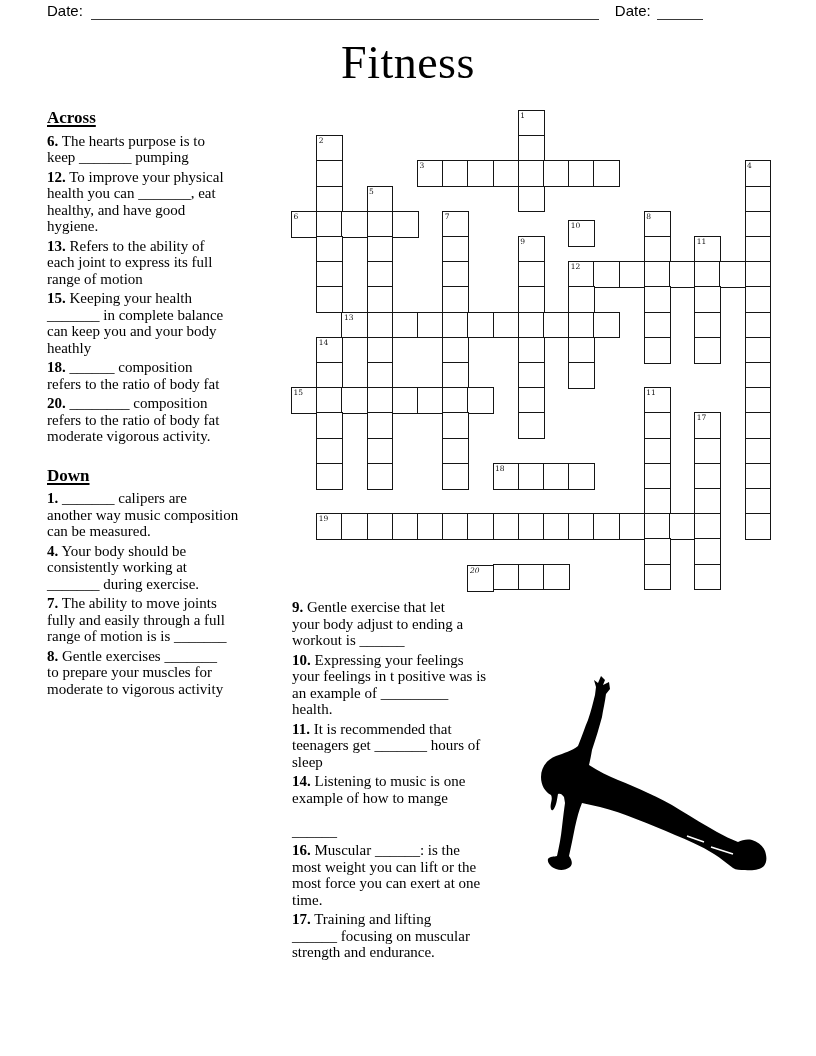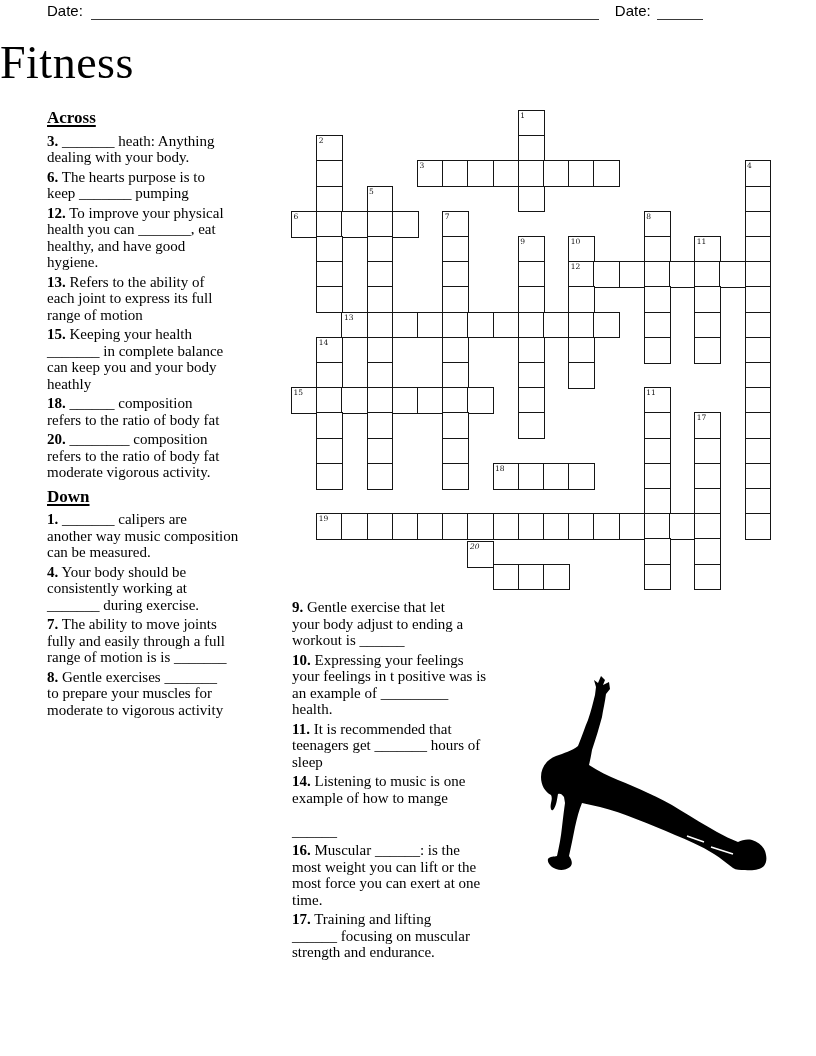--- a/index.html
+++ b/index.html
@@ -6,29 +6,29 @@
   .page{position:relative;width:816px;height:1056px;background:#fff;overflow:hidden;
         font-family:"Liberation Serif",serif;color:#000;}
   
   .hdr{position:absolute;left:47px;top:0;width:672px;height:20px;display:flex;align-items:flex-end;
        font-family:"Liberation Sans",sans-serif;font-size:15px;line-height:19px;}
   .hlabel{flex:0 0 auto;}
   .hline{display:inline-block;height:17px;border-bottom:1.5px solid #3a3a3a;}
   .hline.name{width:508px;margin-left:8px;margin-right:16px;}
   .hline.date{width:46px;margin-left:6px;}
   
-  .title{position:absolute;left:0;top:36px;width:816px;margin:0;text-align:left;
+  .title{position:absolute;left:0;top:36px;width:816px;margin:0;text-align:center;
          font-size:46px;font-weight:normal;letter-spacing:0.5px;}
   
   .col{position:absolute;font-size:15px;line-height:16.5px;}
   .col.left{left:47px;top:110px;width:250px;}
   .col.mid{left:292px;top:599px;width:258px;}
   .sect{font-size:17px;font-weight:bold;text-decoration:underline;
         text-decoration-thickness:1.5px;text-underline-offset:2px;margin:0 0 6px 0;}
-  .sect.down{margin-top:8px;}
+  .sect.down{margin-top:23px;}
   .clue{margin:0 0 3px 0;}
   .clue b{font-weight:bold;}
   .ct{white-space:pre-line;}
   
   .grid{position:absolute;left:291px;top:110px;width:482px;height:482px;}
   .cell{position:absolute;width:26.8px;height:26.8px;box-sizing:border-box;
         border:1.6px solid #161616;background:#fff;}
   .cellnum{position:absolute;left:1.5px;top:0;font-size:7.5px;line-height:9px;
            font-family:"DejaVu Serif",serif;color:#111;}
   
@@ -89,21 +89,21 @@
       <div class="cell" style="left: 352.8px; top: 100.8px;">
         <span class="cellnum">8</span>
       </div>
       <div class="cell" style="left: 453.6px; top: 100.8px;"></div>
       <div class="cell" style="left: 25.2px; top: 126px;"></div>
       <div class="cell" style="left: 75.6px; top: 126px;"></div>
       <div class="cell" style="left: 151.2px; top: 126px;"></div>
       <div class="cell" style="left: 226.8px; top: 126px;">
         <span class="cellnum">9</span>
       </div>
-      <div class="cell" style="left: 277.2px; top: 126px;">
+      <div class="cell" style="left: 277.2px; top: 110px;">
         <span class="cellnum">10</span>
       </div>
       <div class="cell" style="left: 352.8px; top: 126px;"></div>
       <div class="cell" style="left: 403.2px; top: 126px;">
         <span class="cellnum">11</span>
       </div>
       <div class="cell" style="left: 453.6px; top: 126px;"></div>
       <div class="cell" style="left: 25.2px; top: 151.2px;"></div>
       <div class="cell" style="left: 75.6px; top: 151.2px;"></div>
       <div class="cell" style="left: 151.2px; top: 151.2px;"></div>
@@ -217,34 +217,32 @@
       <div class="cell" style="left: 252px; top: 403.2px;"></div>
       <div class="cell" style="left: 277.2px; top: 403.2px;"></div>
       <div class="cell" style="left: 302.4px; top: 403.2px;"></div>
       <div class="cell" style="left: 327.6px; top: 403.2px;"></div>
       <div class="cell" style="left: 352.8px; top: 403.2px;"></div>
       <div class="cell" style="left: 378px; top: 403.2px;"></div>
       <div class="cell" style="left: 403.2px; top: 403.2px;"></div>
       <div class="cell" style="left: 453.6px; top: 403.2px;"></div>
       <div class="cell" style="left: 352.8px; top: 428.4px;"></div>
       <div class="cell" style="left: 403.2px; top: 428.4px;"></div>
-      <div class="cell" style="left: 176.4px; top: 431px; font-style: italic;">
+      <div class="cell" style="left: 176.4px; top: 455px; font-style: italic;">
         <span class="cellnum">20</span>
       </div>
       <div class="cell" style="left: 201.6px; top: 453.6px;"></div>
       <div class="cell" style="left: 226.8px; top: 453.6px;"></div>
       <div class="cell" style="left: 252px; top: 453.6px;"></div>
       <div class="cell" style="left: 352.8px; top: 453.6px;"></div>
       <div class="cell" style="left: 403.2px; top: 453.6px;"></div>
     </div>
 
   <div class="col left">
     <div class="sect">Across</div>
-    <p class="clue"><b>3.</b> <span class="ct">_______ heath: Anything
-dealing with your body.</span></p>
     <p class="clue"><b>6.</b> <span class="ct">The hearts purpose is to
 keep _______ pumping</span></p>
     <p class="clue"><b>12.</b> <span class="ct">To improve your physical
 health you can _______, eat
 healthy, and have good
 hygiene.</span></p>
     <p class="clue"><b>13.</b> <span class="ct">Refers to the ability of
 each joint to express its full
 range of motion</span></p>
     <p class="clue"><b>15.</b> <span class="ct">Keeping your health

